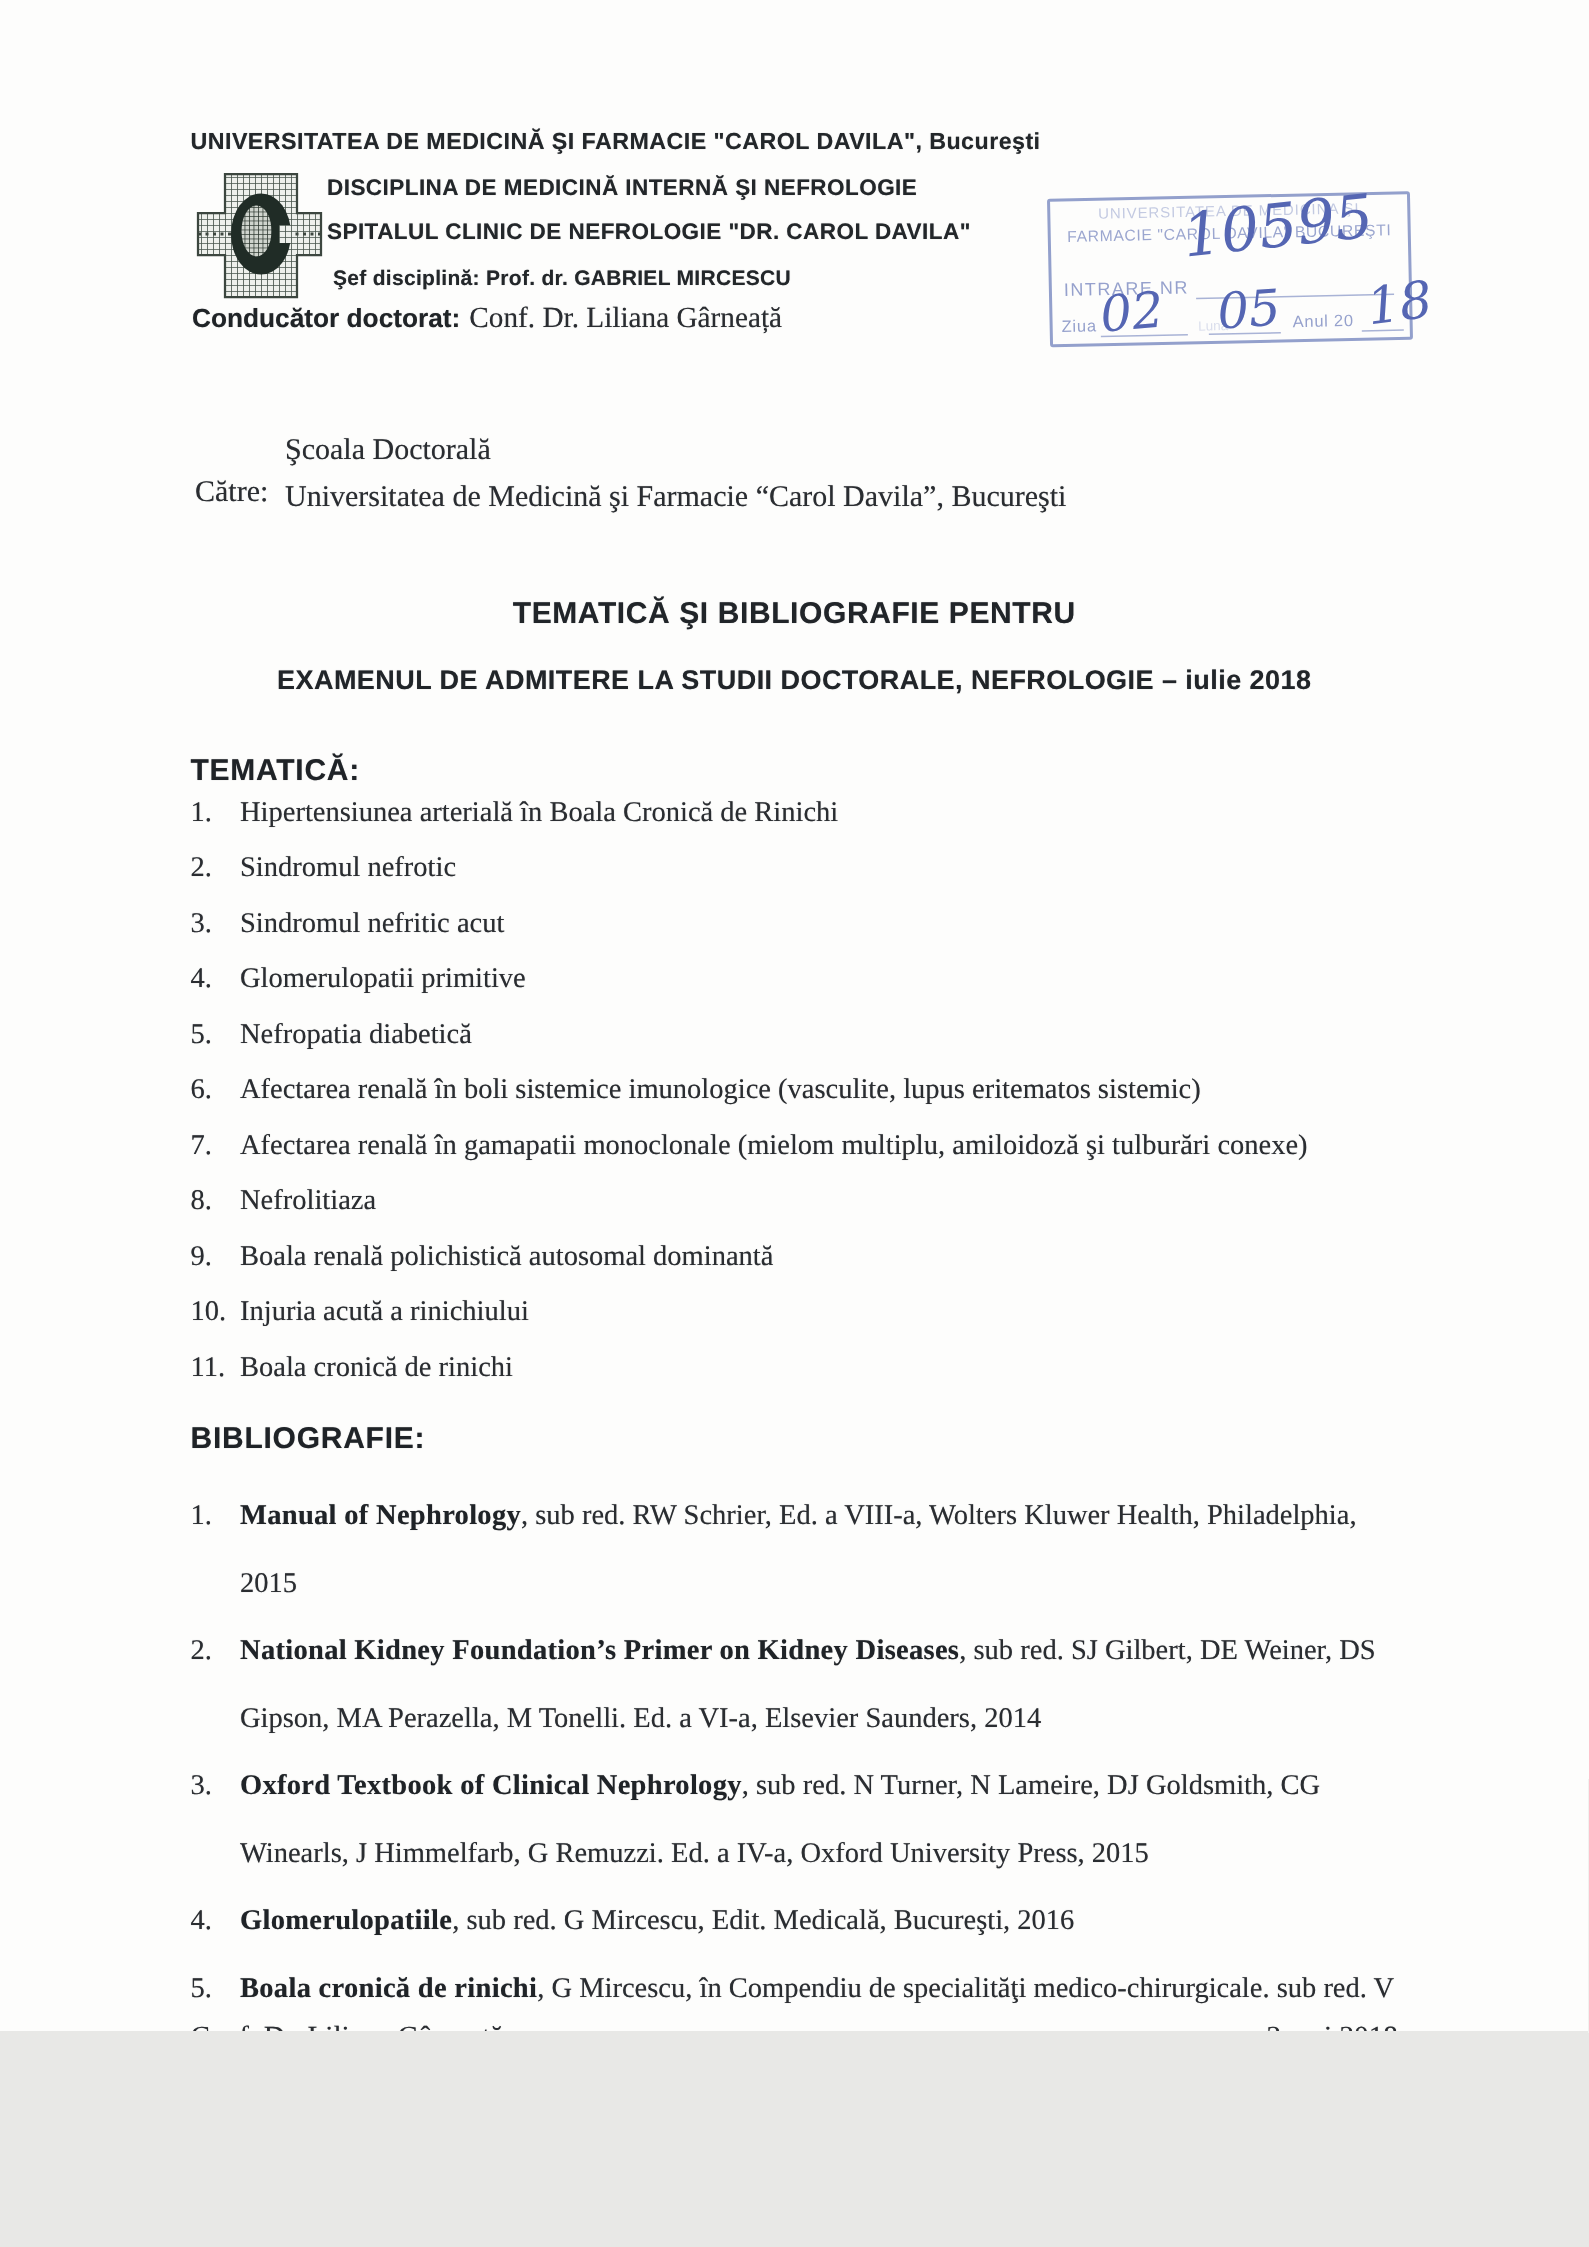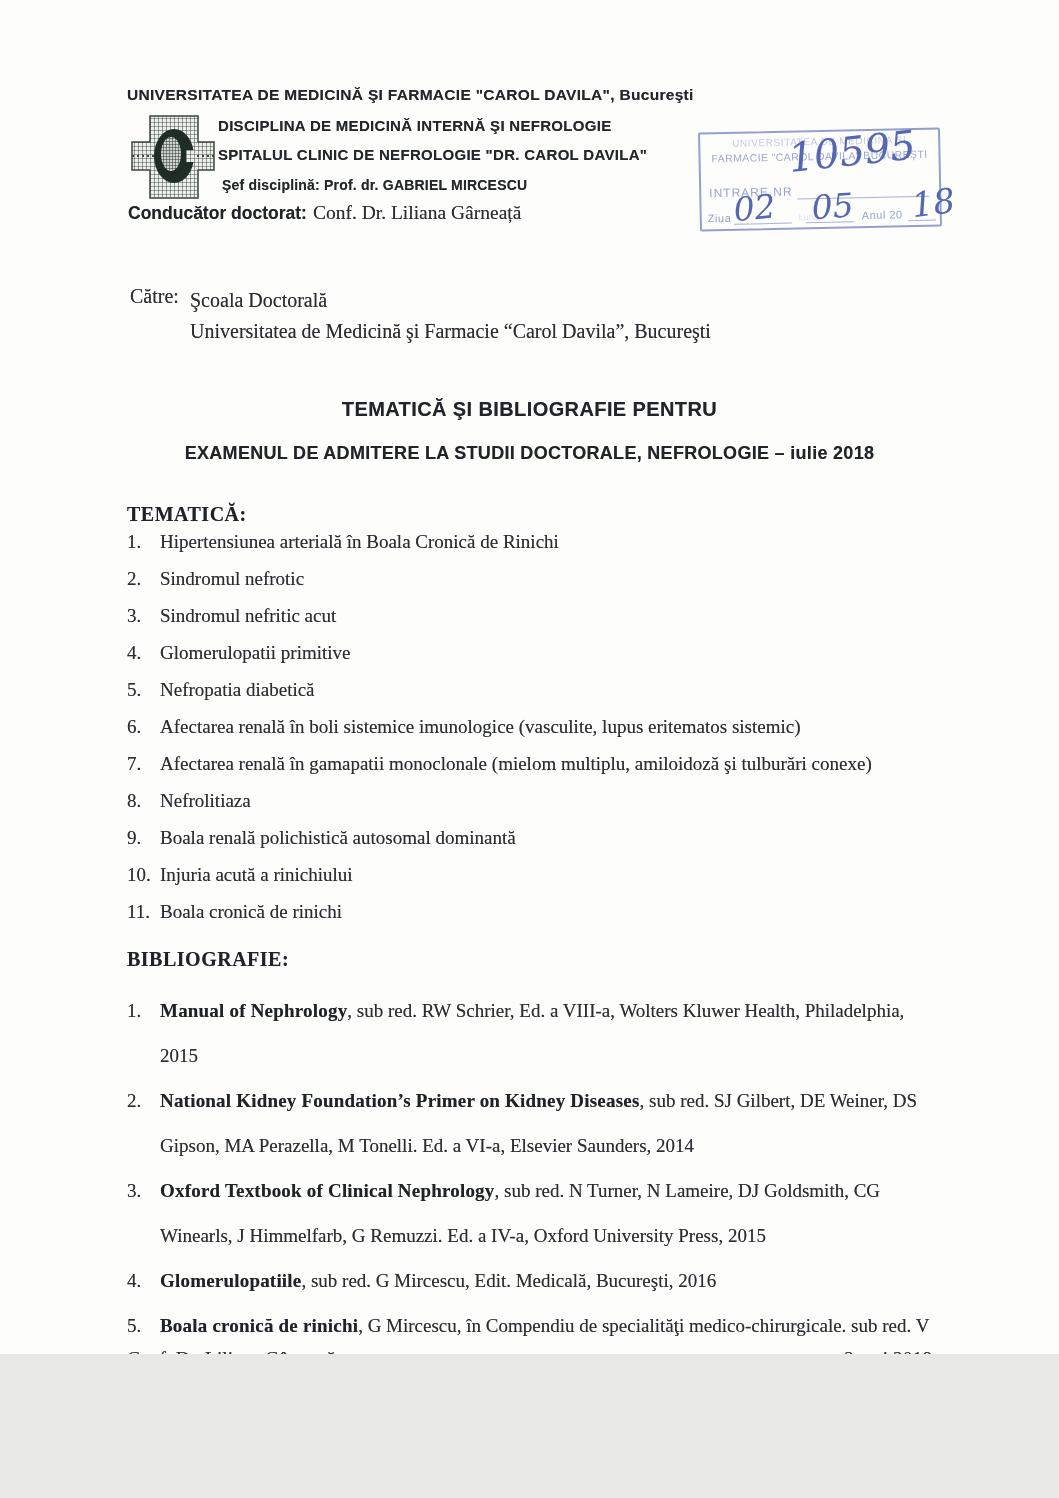--- a/index.html
+++ b/index.html
@@ -49,30 +49,30 @@
     font-family:"DejaVu Serif",serif;font-style:italic;
     color:#5566b3;line-height:1;white-space:nowrap;
   }
   .hand-nr{position:absolute;left:88px;top:0px;font-size:40px;transform:rotate(-5deg);}
   .hand-ziua{position:absolute;left:32px;top:58px;font-size:33px;transform:rotate(-4deg);}
   .hand-luna{position:absolute;left:110px;top:58px;font-size:33px;transform:rotate(-3deg);}
   .hand-anul{position:absolute;left:210px;top:56px;font-size:34px;transform:rotate(-6deg);}
 
   
   .catre{left:130px;top:285px;font-size:20px;display:flex;}
-  .catre .catre-label{width:60px;flex:none;}
+  .catre .catre-label{width:60px;flex:none;margin-top:32px;}
   .catre .catre-lines div{line-height:31px;}
 
   
   .title{left:0;right:0;top:398px;text-align:center;color:#212529;}
   .title .t1{font-size:20px;font-weight:bold;letter-spacing:.4px;text-align:center;}
   .title .t2{font-size:18px;font-weight:bold;letter-spacing:.3px;margin-top:22px;}
 
   
-  .sec-heading{font-family:Liberation Serif, serif;font-weight:bold;font-size:20px;letter-spacing:.5px;color:#1f2327;}
+  .sec-heading{font-family:Liberation Sans, sans-serif;font-weight:bold;font-size:20px;letter-spacing:.5px;color:#1f2327;}
   .tem-head{left:127px;top:503px;}
   .bib-head{left:127px;top:948px;}
 
   .tem-list{left:127px;top:523px;width:910px;font-size:19px;}
   .t-item{height:37px;line-height:37px;white-space:nowrap;}
   .t-item .num{display:inline-block;width:33px;}
 
   .bib-list{left:127px;top:988px;width:813px;font-size:19px;}
   .b-item{position:relative;padding-left:33px;line-height:45px;width:780px;}
   .b-item .num{position:absolute;left:0;top:0;}

